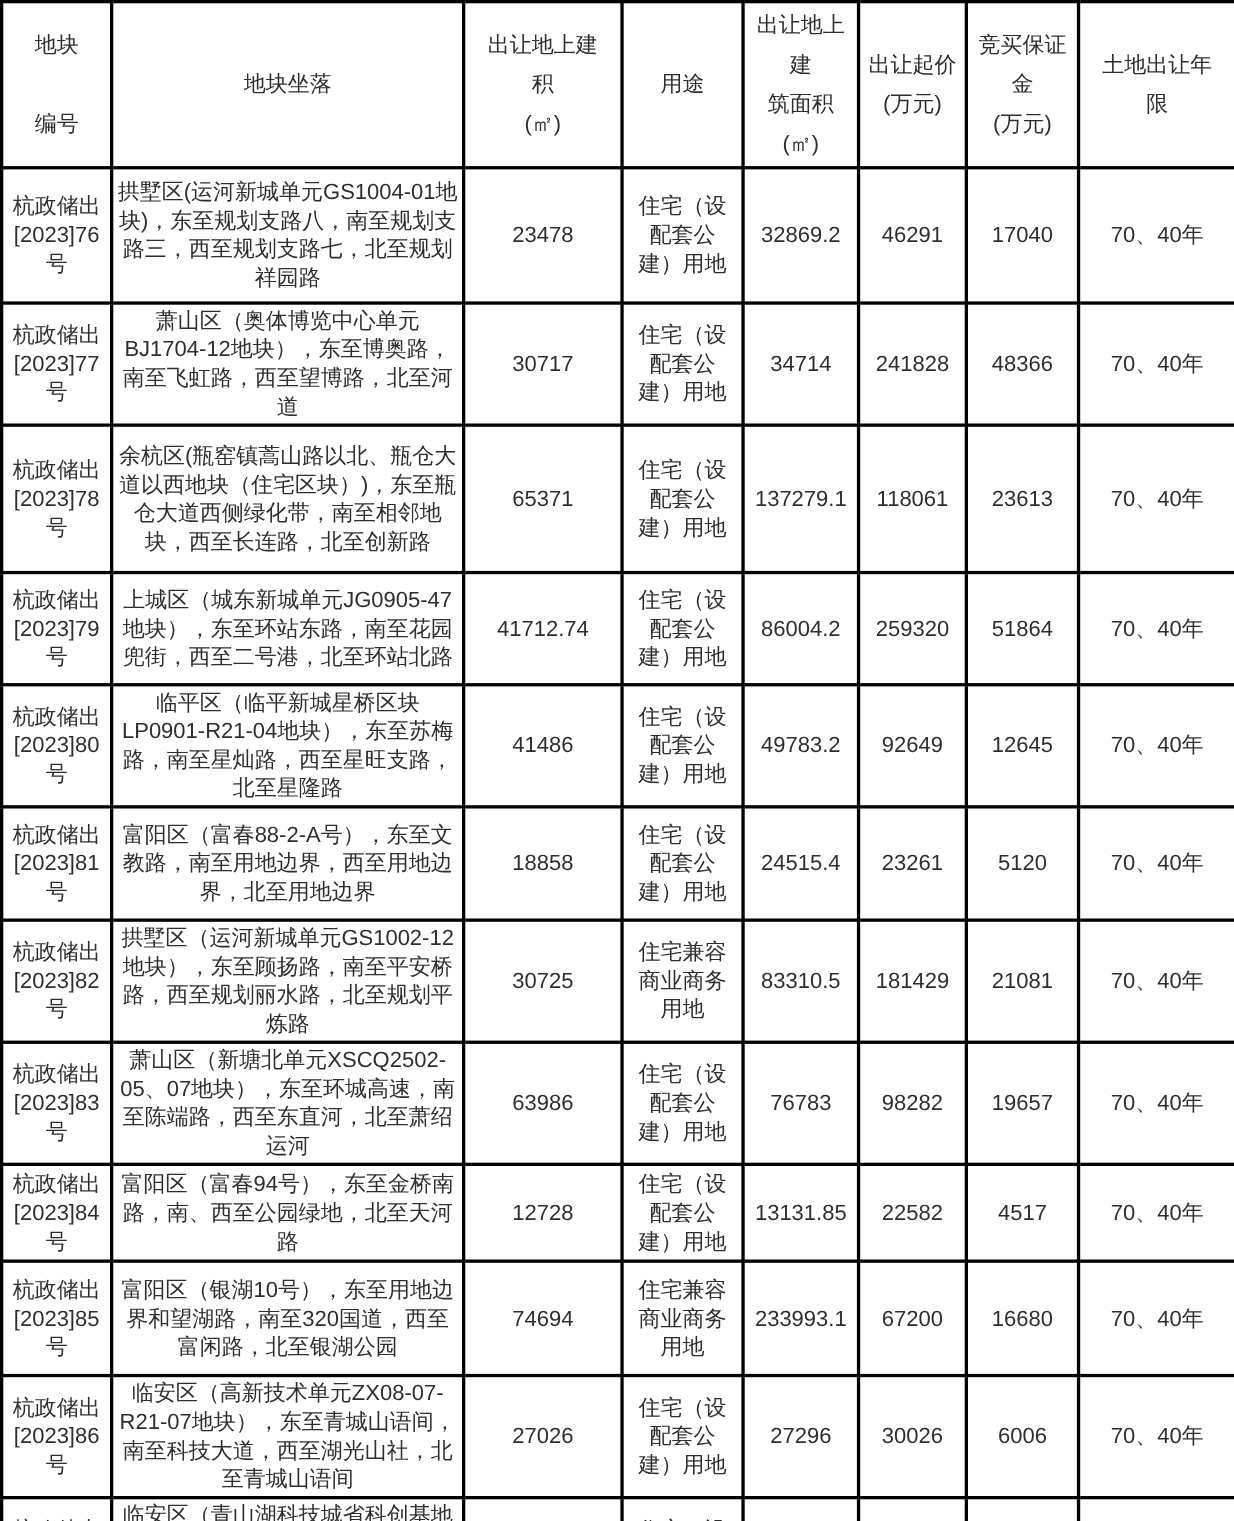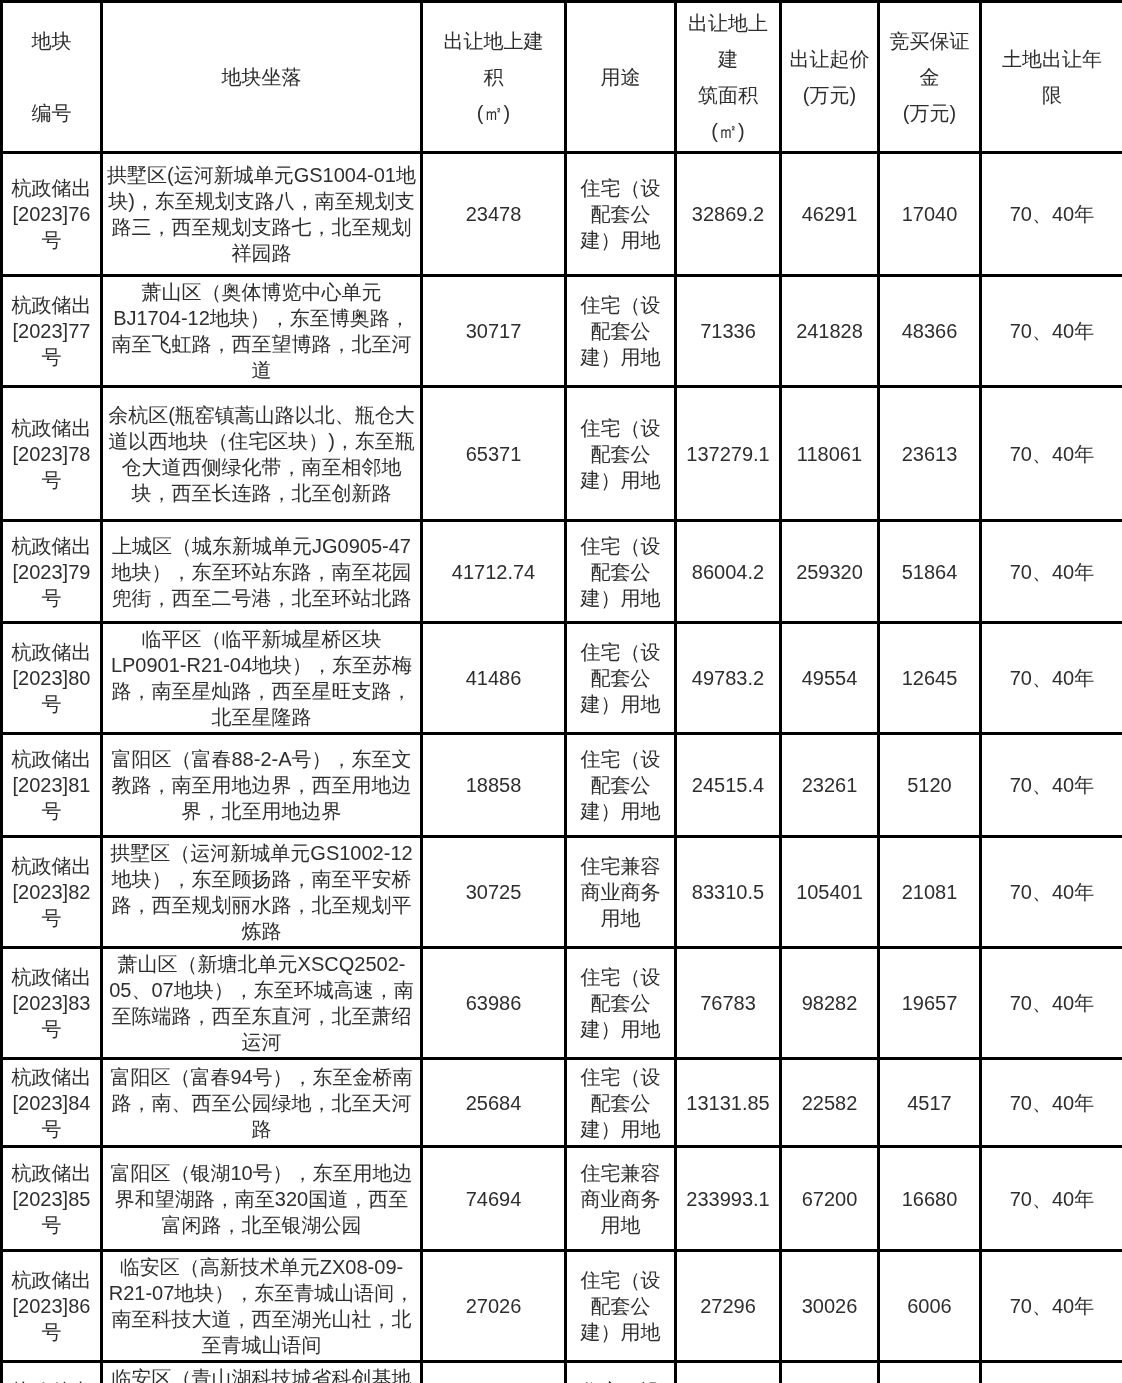--- a/index.html
+++ b/index.html
@@ -92,21 +92,21 @@
         <td>17040</td>
         <td>70、40年</td>
       </tr>
       <tr style="height:98px">
         <td>杭政储出
 [2023]77
 号</td>
         <td class="loc">萧山区（奥体博览中心单元BJ1704-12地块），东至博奥路，南至飞虹路，西至望博路，北至河道</td>
         <td>30717</td>
         <td>住宅（设配套公建）用地</td>
-        <td>71336</td>
+        <td>34714</td>
         <td>241828</td>
         <td>48366</td>
         <td>70、40年</td>
       </tr>
       <tr style="height:134px">
         <td>杭政储出
 [2023]78
 号</td>
         <td class="loc">余杭区(瓶窑镇蒿山路以北、瓶仓大道以西地块（住宅区块）)，东至瓶仓大道西侧绿化带，南至相邻地块，西至长连路，北至创新路</td>
         <td>65371</td>
@@ -129,21 +129,21 @@
         <td>70、40年</td>
       </tr>
       <tr style="height:102px">
         <td>杭政储出
 [2023]80
 号</td>
         <td class="loc">临平区（临平新城星桥区块LP0901-R21-04地块），东至苏梅路，南至星灿路，西至星旺支路，北至星隆路</td>
         <td>41486</td>
         <td>住宅（设配套公建）用地</td>
         <td>49783.2</td>
-        <td>49554</td>
+        <td>92649</td>
         <td>12645</td>
         <td>70、40年</td>
       </tr>
       <tr style="height:103px">
         <td>杭政储出
 [2023]81
 号</td>
         <td class="loc">富阳区（富春88-2-A号），东至文教路，南至用地边界，西至用地边界，北至用地边界</td>
         <td>18858</td>
         <td>住宅（设配套公建）用地</td>
@@ -153,42 +153,42 @@
         <td>70、40年</td>
       </tr>
       <tr style="height:101px">
         <td>杭政储出
 [2023]82
 号</td>
         <td class="loc">拱墅区（运河新城单元GS1002-12地块），东至顾扬路，南至平安桥路，西至规划丽水路，北至规划平炼路</td>
         <td>30725</td>
         <td>住宅兼容商业商务用地</td>
         <td>83310.5</td>
-        <td>105401</td>
+        <td>181429</td>
         <td>21081</td>
         <td>70、40年</td>
       </tr>
       <tr style="height:102px">
         <td>杭政储出
 [2023]83
 号</td>
         <td class="loc">萧山区（新塘北单元XSCQ2502-05、07地块），东至环城高速，南至陈端路，西至东直河，北至萧绍运河</td>
         <td>63986</td>
         <td>住宅（设配套公建）用地</td>
         <td>76783</td>
         <td>98282</td>
         <td>19657</td>
         <td>70、40年</td>
       </tr>
       <tr style="height:88px">
         <td>杭政储出
 [2023]84
 号</td>
         <td class="loc">富阳区（富春94号），东至金桥南路，南、西至公园绿地，北至天河路</td>
-        <td>25684</td>
+        <td>12728</td>
         <td>住宅（设配套公建）用地</td>
         <td>13131.85</td>
         <td>22582</td>
         <td>4517</td>
         <td>70、40年</td>
       </tr>
       <tr style="height:104px">
         <td>杭政储出
 [2023]85
 号</td>
@@ -197,21 +197,21 @@
         <td>住宅兼容商业商务用地</td>
         <td>233993.1</td>
         <td>67200</td>
         <td>16680</td>
         <td>70、40年</td>
       </tr>
       <tr style="height:108px">
         <td>杭政储出
 [2023]86
 号</td>
-        <td class="loc">临安区（高新技术单元ZX08-09-R21-07地块），东至青城山语间，南至科技大道，西至湖光山社，北至青城山语间</td>
+        <td class="loc">临安区（高新技术单元ZX08-07-R21-07地块），东至青城山语间，南至科技大道，西至湖光山社，北至青城山语间</td>
         <td>27026</td>
         <td>住宅（设配套公建）用地</td>
         <td>27296</td>
         <td>30026</td>
         <td>6006</td>
         <td>70、40年</td>
       </tr>
       <tr style="height:105px">
         <td>杭政储出
 [2023]87

